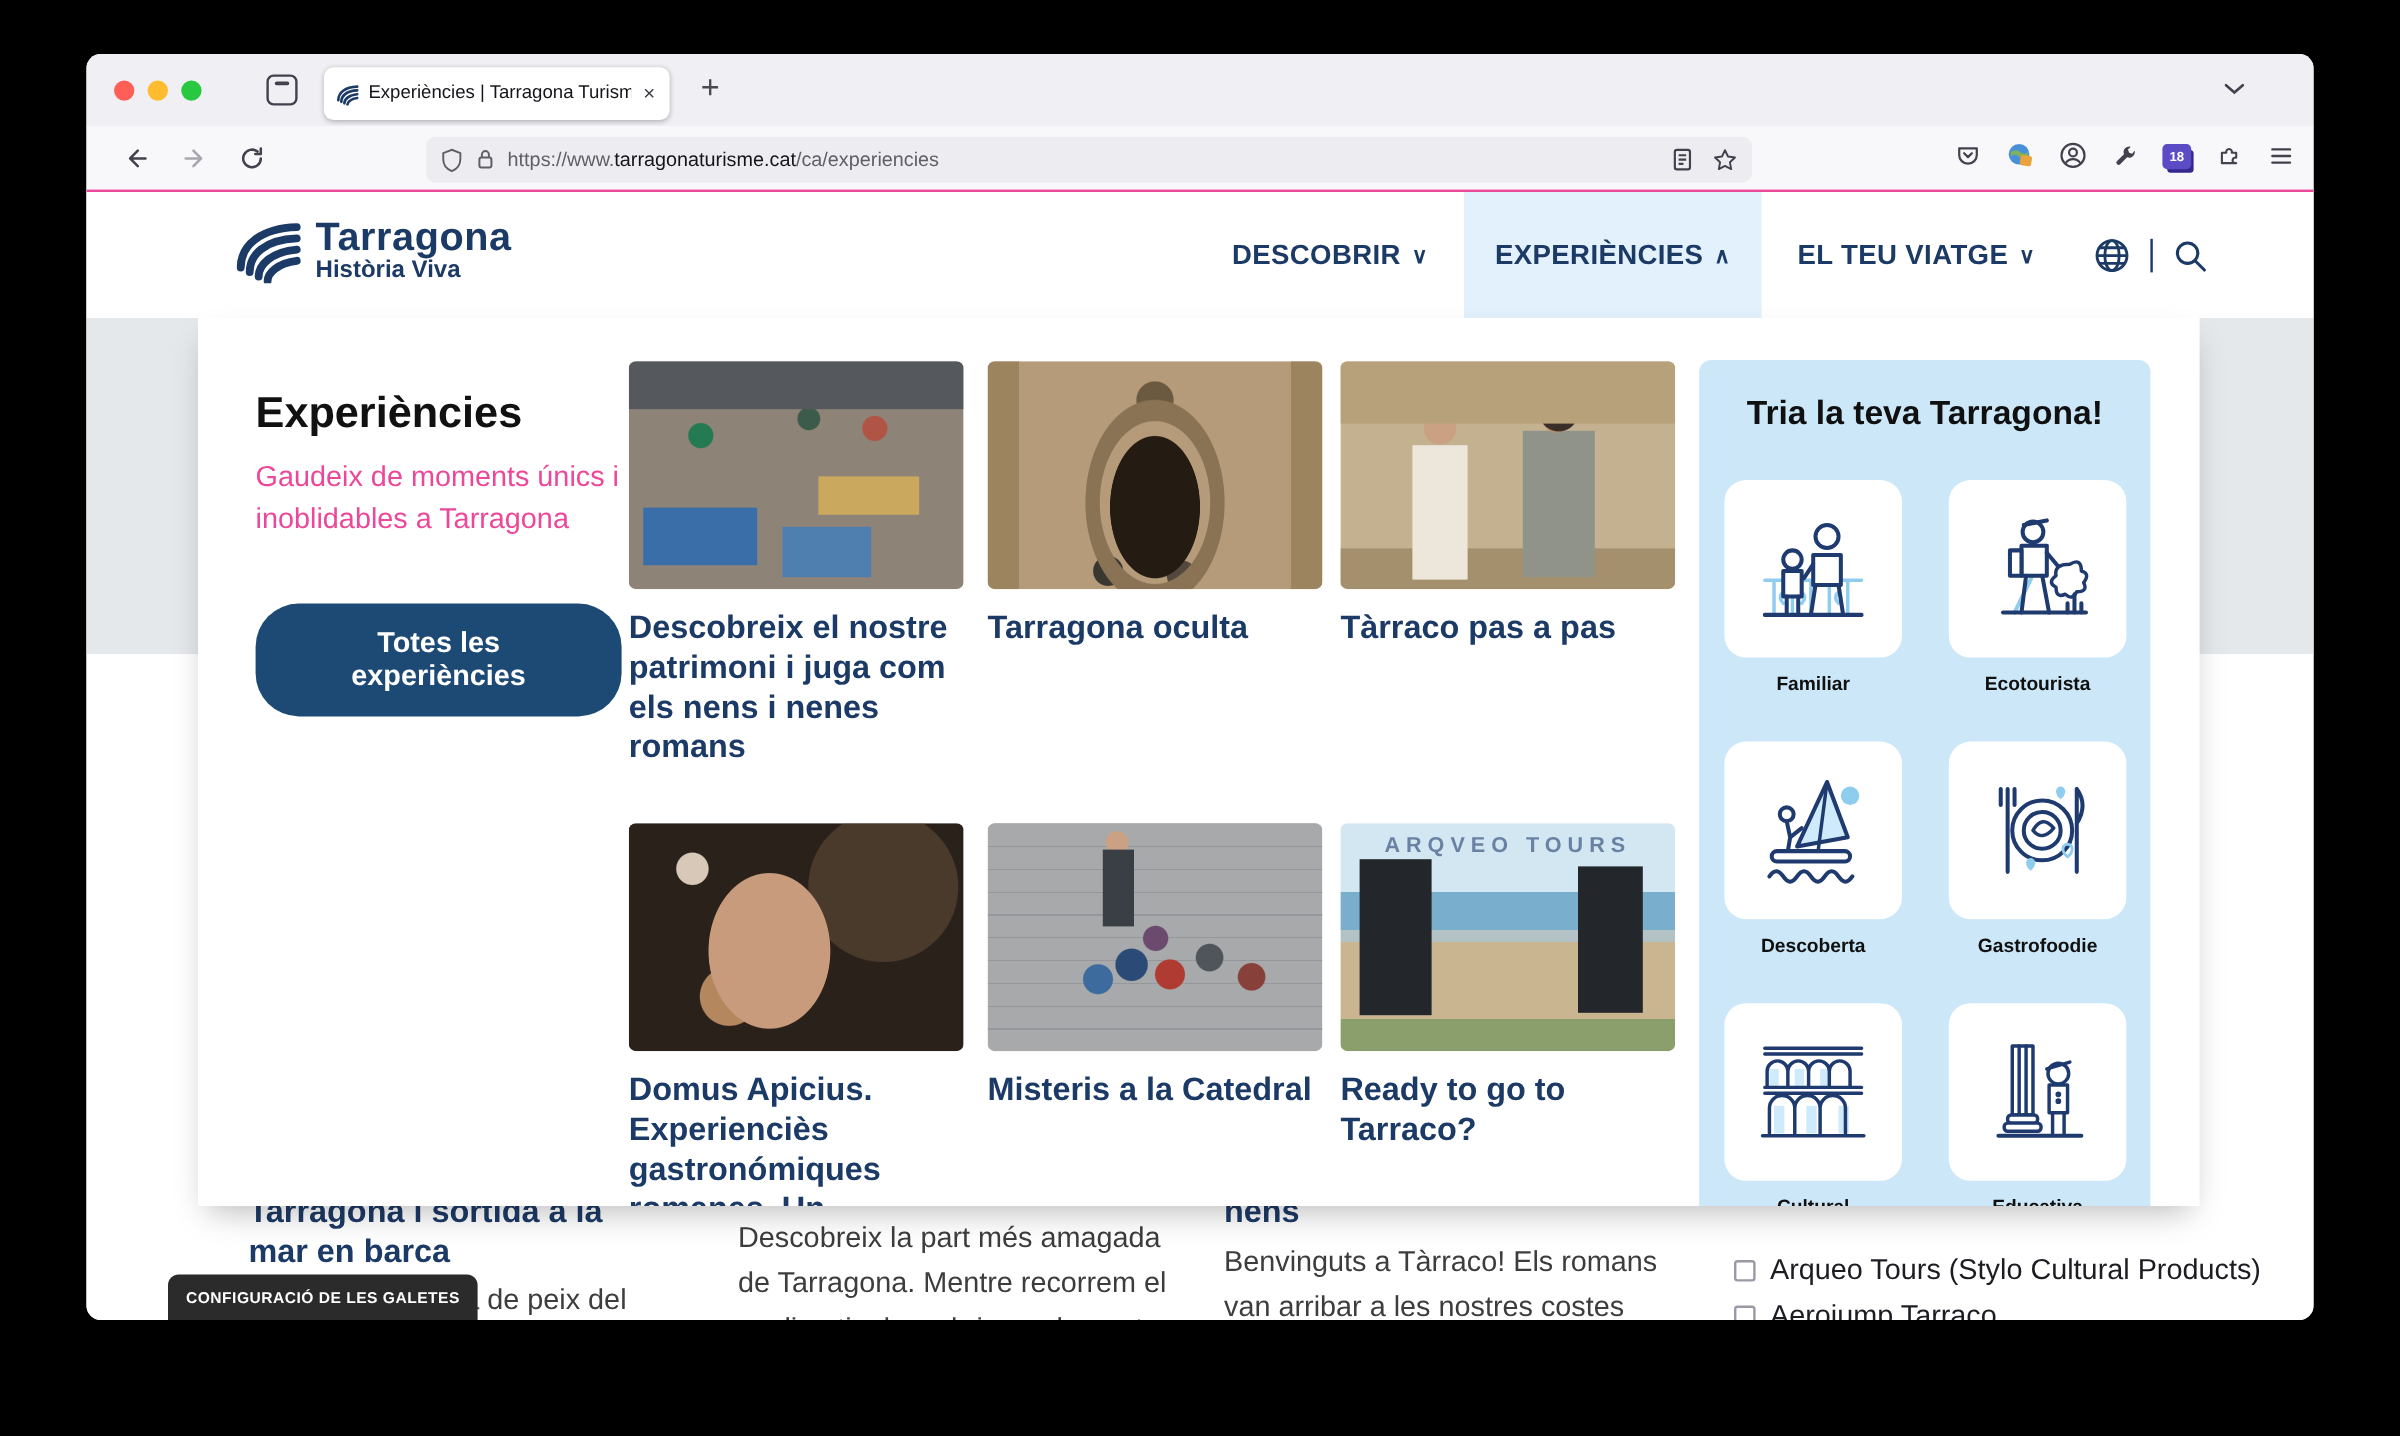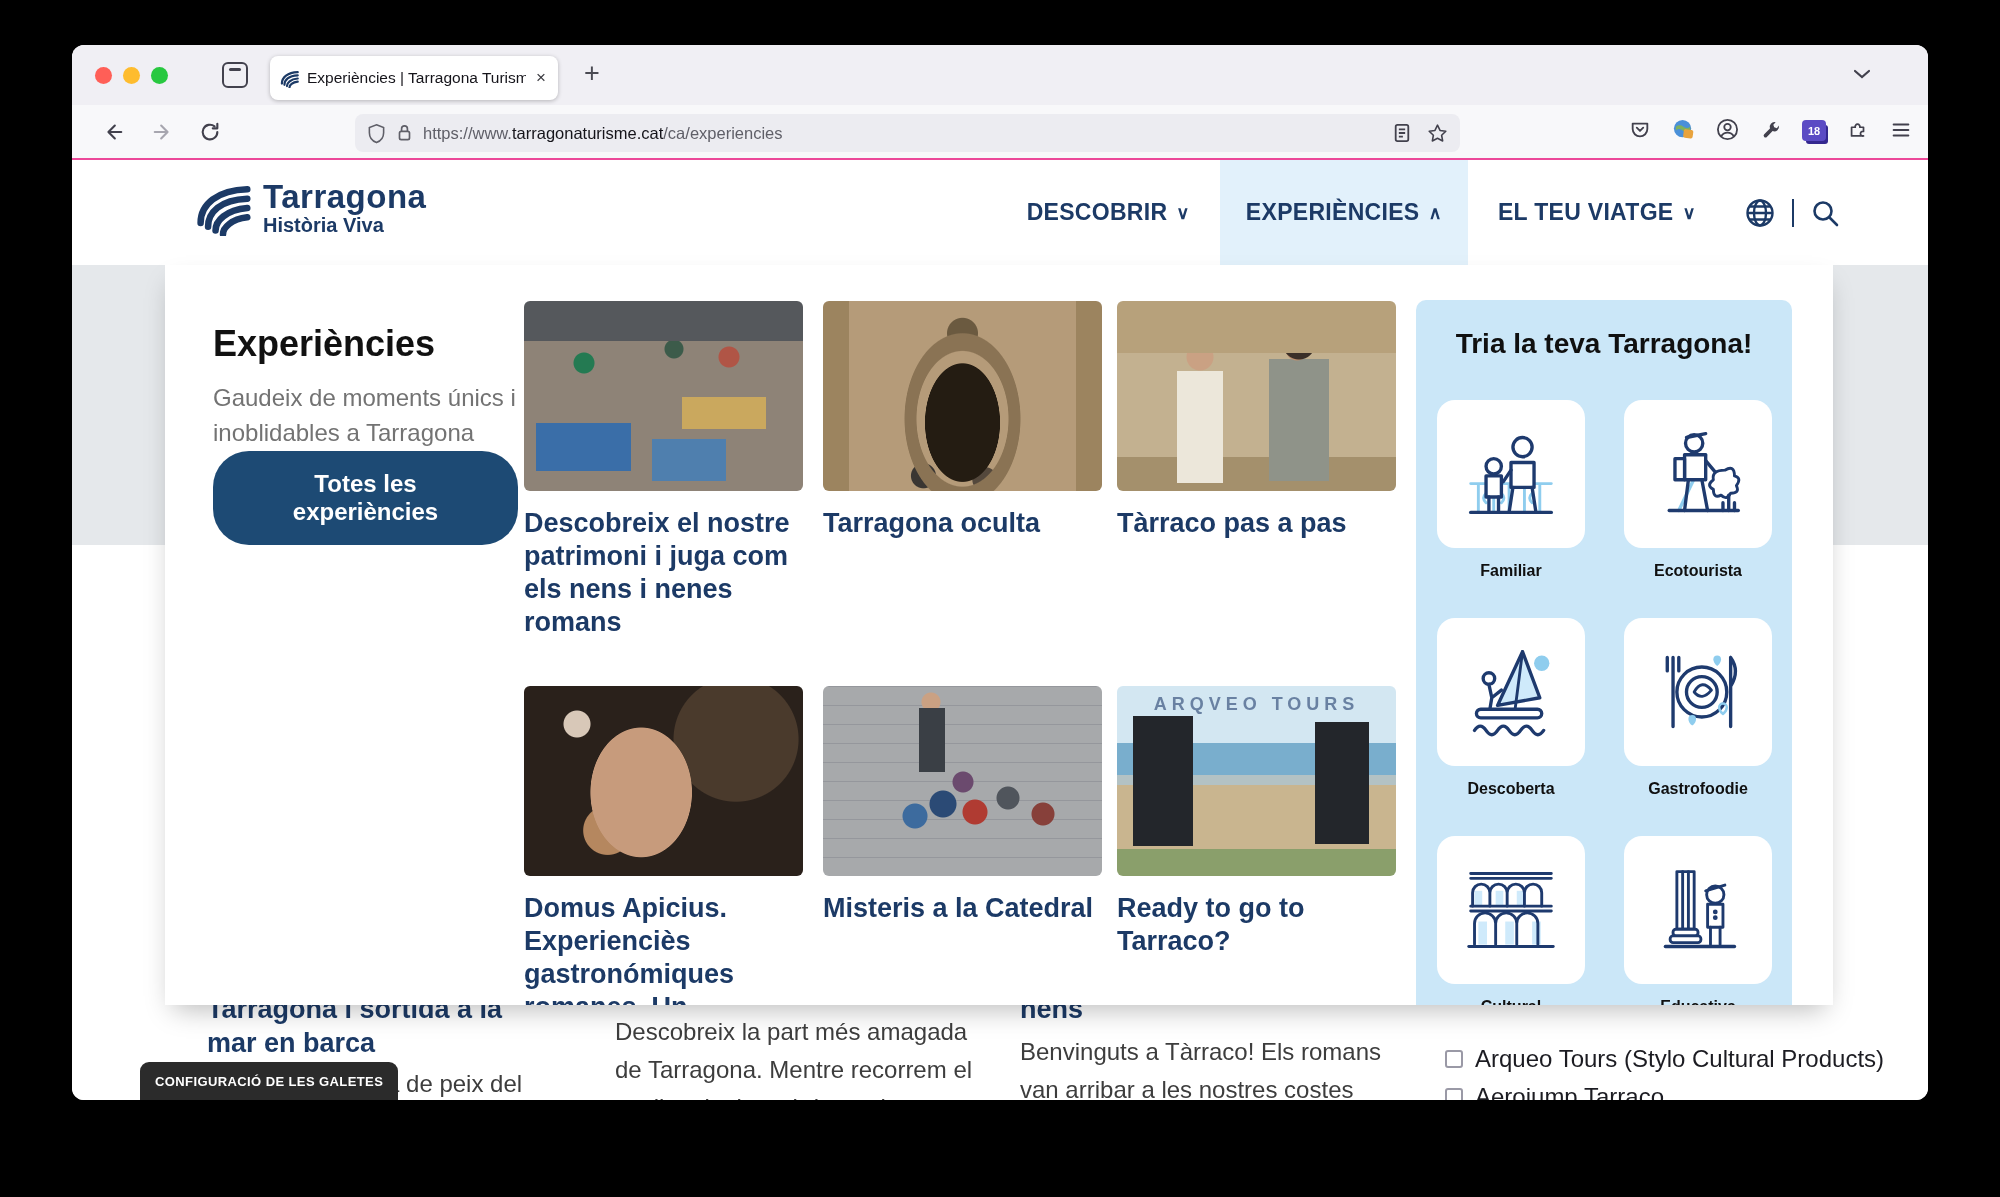--- a/index.html
+++ b/index.html
@@ -67,22 +67,22 @@
   
   .cookiebtn { position:absolute; left:68px; top:902px; height:38px; background:#2b2b2b; color:#fff;
     font-size:13px; font-weight:bold; letter-spacing:.4px; border-radius:9px 9px 0 0;
     display:flex; align-items:center; padding:0 15px; z-index:6; }
 
   
   .megamenu { position:absolute; left:93px; top:105px; width:1668px; height:740px; background:#fff; z-index:4;
     overflow:hidden; box-shadow:0 12px 26px -8px rgba(0,0,0,.28); }
   .mm-left { position:absolute; left:48px; top:58px; width:305px; }
   .mm-title { font-size:36px; font-weight:bold; color:#111; }
-  .mm-sub { font-size:24px; color:#737373; line-height:1.45; margin-top:16px; }
-  .mm-cta { display:inline-block; background:#1d4a74; color:#fff; font-size:24px; font-weight:bold;
+  .mm-sub { font-size:24px; color:#ec4899; line-height:1.45; margin-top:16px; }
+  .mm-cta { display:inline-block; margin-top:52px; background:#1d4a74; color:#fff; font-size:24px; font-weight:bold;
     border:none; border-radius:36px; padding:19px 36px; }
 
   .card { position:absolute; width:279px; }
   .card-img { width:279px; height:190px; border-radius:6px; background-repeat:no-repeat; position:relative; overflow:hidden; }
   .card-title { margin-top:16px; font-size:27px; font-weight:bold; color:#1c3a66; line-height:1.22; }
   .img-caption { position:absolute; left:0; top:8px; width:100%; text-align:center; font-size:18px; letter-spacing:5px;
     color:rgba(70,95,135,.75); font-weight:bold; }
 
   
   .ph1 { background-color:#8e8377; background-image:

